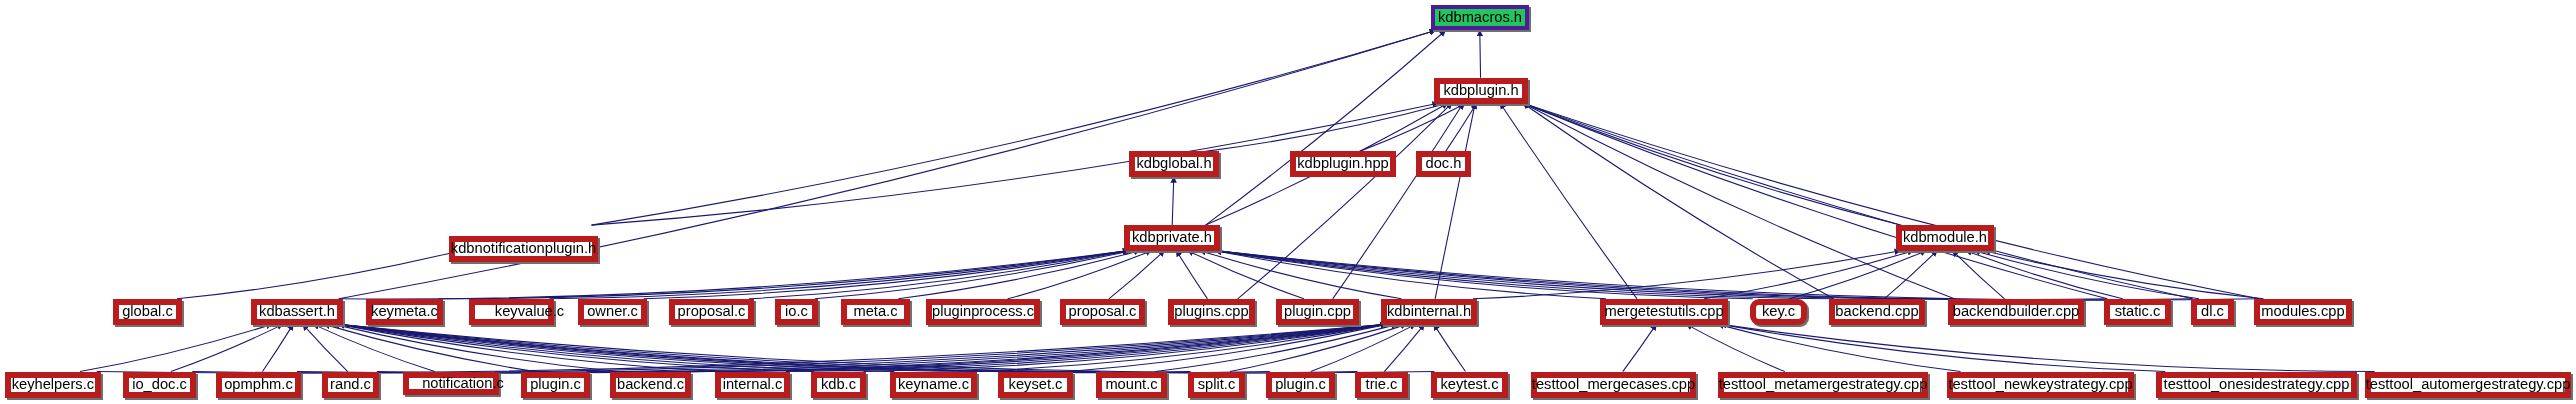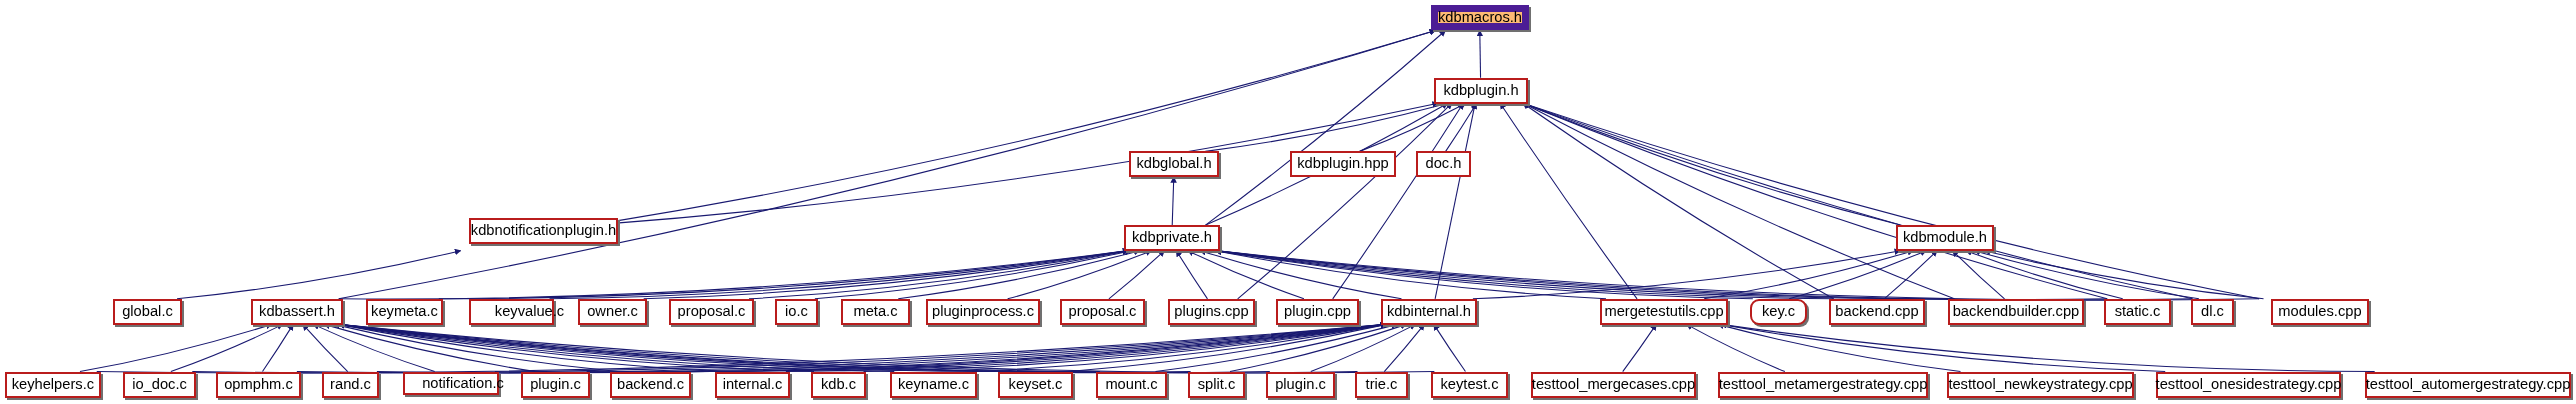--- a/index.html
+++ b/index.html
@@ -10,33 +10,33 @@
     height:404px;
     background:#ffffff;
     font-family:"Liberation Sans", sans-serif;
     overflow:hidden;
   }
   #edges{position:absolute;left:0;top:0;width:2576px;height:404px;}
   .node{
     position:absolute;
     box-sizing:border-box;
     background:#ffffff;
-    border:2px solid #b91c1c;
+    border:6px solid #b91c1c;
     color:#000000;
     font-size:14.7px;
     line-height:1;
     display:flex;
     align-items:center;
     justify-content:center;
     white-space:nowrap;
     z-index:5;
   }
   .node.root{
-    background:#fdba74;
-    border:7px solid #4c1d95;
+    background:#22c55e;
+    border:4px solid #4c1d95;
   }
   .node.shadow{
     box-shadow:2px 2px 0 0 #707070;
   }
 </style>
 </head>
 <body>
 
 <div id="graph">
   <svg id="edges" viewBox="0 0 2620 411" xmlns="http://www.w3.org/2000/svg">
@@ -139,21 +139,21 @@
     </div>
     <div class="node shadow" style="left: 1129px; top: 151px; width: 90px; height: 25.6px;">
       <span>kdbglobal.h</span>
     </div>
     <div class="node" style="left: 1290px; top: 151px; width: 106px; height: 25.6px;">
       <span>kdbplugin.hpp</span>
     </div>
     <div class="node" style="left: 1416px; top: 151px; width: 55px; height: 25.6px;">
       <span>doc.h</span>
     </div>
-    <div class="node shadow" style="left: 449px; top: 218px; width: 149px; height: 25.6px; margin-left: 20px;">
+    <div class="node shadow" style="left: 449px; top: 236px; width: 149px; height: 25.6px;">
       <span>kdbnotificationplugin.h</span>
     </div>
     <div class="node shadow" style="left: 1124px; top: 225px; width: 96px; height: 25.6px;">
       <span>kdbprivate.h</span>
     </div>
     <div class="node shadow" style="left: 1896px; top: 225px; width: 98px; height: 25.6px;">
       <span>kdbmodule.h</span>
     </div>
     <div class="node shadow" style="left: 113px; top: 299px; width: 69px; height: 25.6px;">
       <span>global.c</span>
@@ -205,21 +205,21 @@
     </div>
     <div class="node shadow" style="left: 1948px; top: 299px; width: 136px; height: 25.6px;">
       <span>backendbuilder.cpp</span>
     </div>
     <div class="node shadow" style="left: 2104px; top: 299px; width: 67px; height: 25.6px;">
       <span>static.c</span>
     </div>
     <div class="node shadow" style="left: 2191px; top: 299px; width: 43px; height: 25.6px;">
       <span>dl.c</span>
     </div>
-    <div class="node shadow" style="left: 2254px; top: 299px; width: 98px; height: 25.6px; margin-left: 17px;">
+    <div class="node shadow" style="left: 2254px; top: 299px; width: 98px; height: 25.6px;">
       <span>modules.cpp</span>
     </div>
     <div class="node shadow" style="left: 4.9px; top: 372px; width: 96px; height: 25.6px;">
       <span>keyhelpers.c</span>
     </div>
     <div class="node shadow" style="left: 123px; top: 372px; width: 73px; height: 25.6px;">
       <span>io_doc.c</span>
     </div>
     <div class="node shadow" style="left: 216px; top: 372px; width: 85px; height: 25.6px;">
       <span>opmphm.c</span>
@@ -265,20 +265,20 @@
     </div>
     <div class="node shadow" style="left: 1531px; top: 372px; width: 165px; height: 25.6px;">
       <span>testtool_mergecases.cpp</span>
     </div>
     <div class="node shadow" style="left: 1947px; top: 372px; width: 187px; height: 25.6px;">
       <span>testtool_newkeystrategy.cpp</span>
     </div>
     <div class="node shadow" style="left: 1718px; top: 372px; width: 210px; height: 25.6px;">
       <span>testtool_metamergestrategy.cpp</span>
     </div>
-    <div class="node shadow" style="left: 2156px; top: 372px; width: 185px; height: 25.6px;">
+    <div class="node shadow" style="left: 2156px; top: 372px; width: 201px; height: 25.6px;">
       <span>testtool_onesidestrategy.cpp</span>
     </div>
     <div class="node shadow" style="left: 2365px; top: 372px; width: 206px; height: 25.6px;">
       <span>testtool_automergestrategy.cpp</span>
     </div>
   </div>
 
 
 </body></html>

